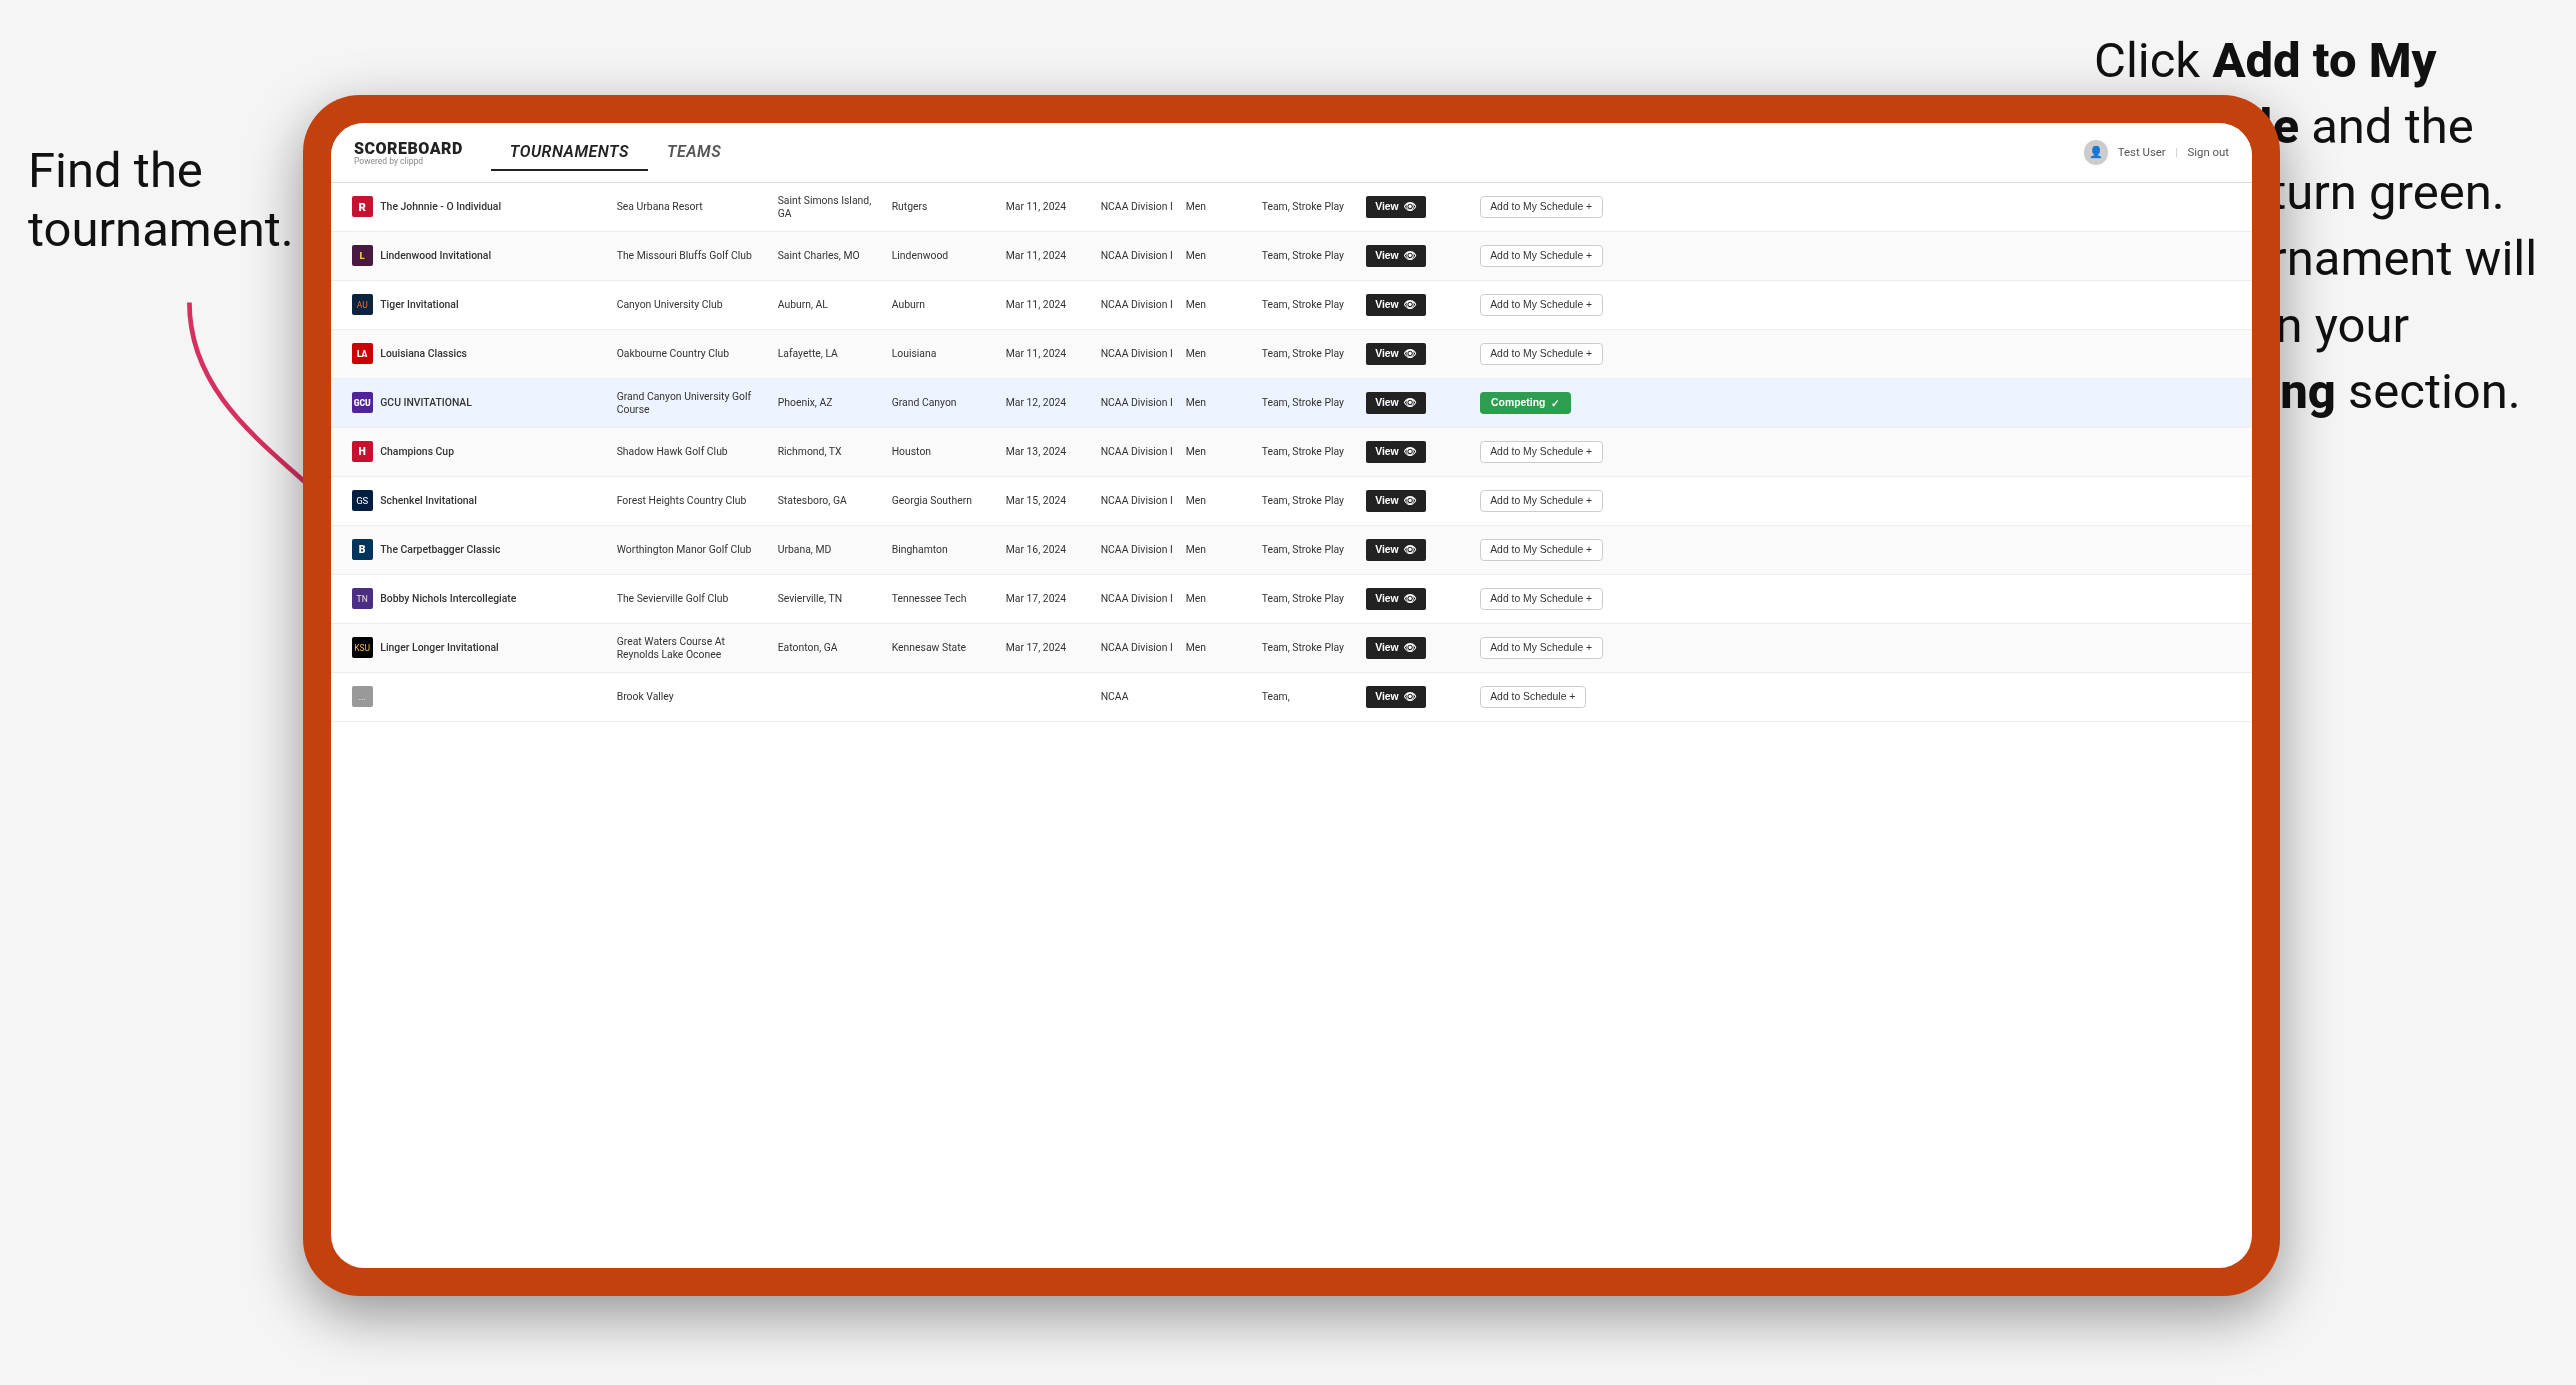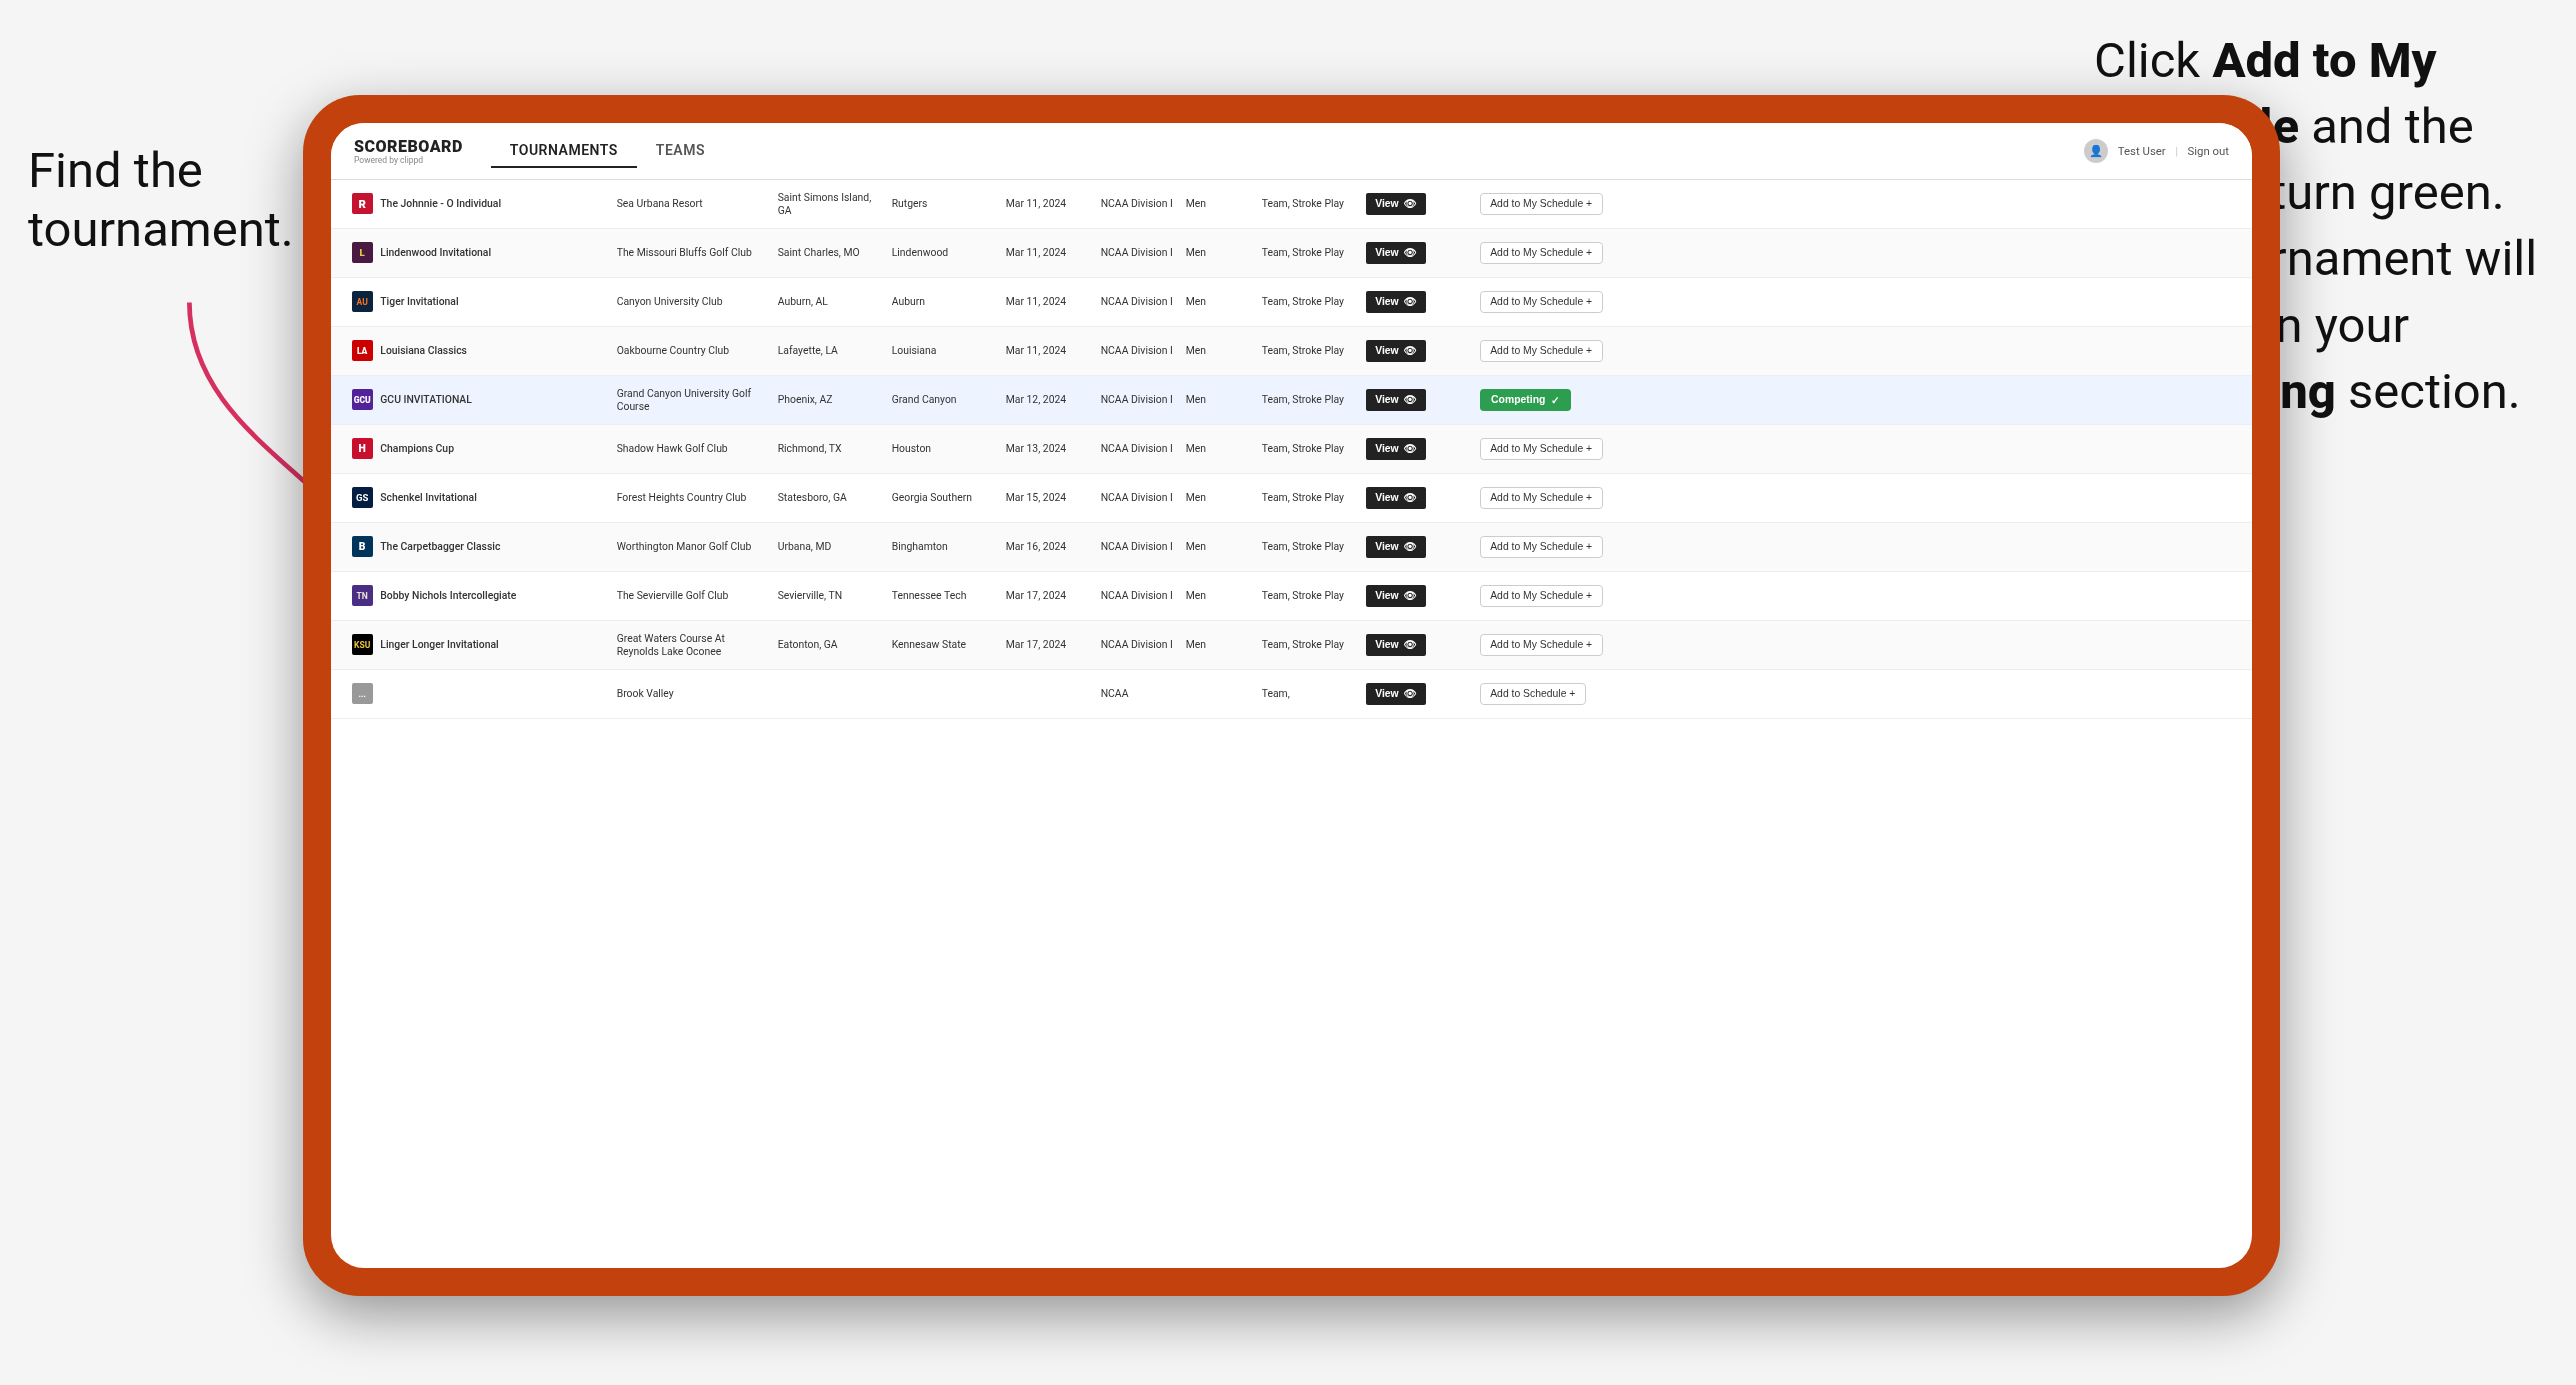--- a/index.html
+++ b/index.html
@@ -90,27 +90,28 @@
       margin-top: -1.9px;
     }
 
     .nav-tabs {
       display: flex;
       gap: 0;
     }
 
     .nav-tab {
       padding: 7.6px 19px;
-      font-size: 14px;
+      font-size: 16px;
       font-weight: 600;
       color: #555;
       cursor: pointer;
       border-bottom: 2.8px solid transparent;
       text-transform: uppercase;
       letter-spacing: 0.5px;
+      font-style: italic;
     }
     .nav-tab.active {
       color: #222;
       border-bottom: 2.8px solid #222;
     }
 
     .top-right {
       margin-left: auto;
       display: flex;
       align-items: center;
@@ -191,21 +192,21 @@
     }
 
     .team-logo {
       width: 21px;
       height: 21px;
       flex-shrink: 0;
       display: flex;
       align-items: center;
       justify-content: center;
       font-size: 9.5px;
-      font-weight: 700;
+      font-weight: 400;
       color: #666;
       border-radius: 1.9px;
     }
 
     .event-name-text {
       font-size: 10.4px;
       color: #333;
       font-weight: 500;
     }
 

